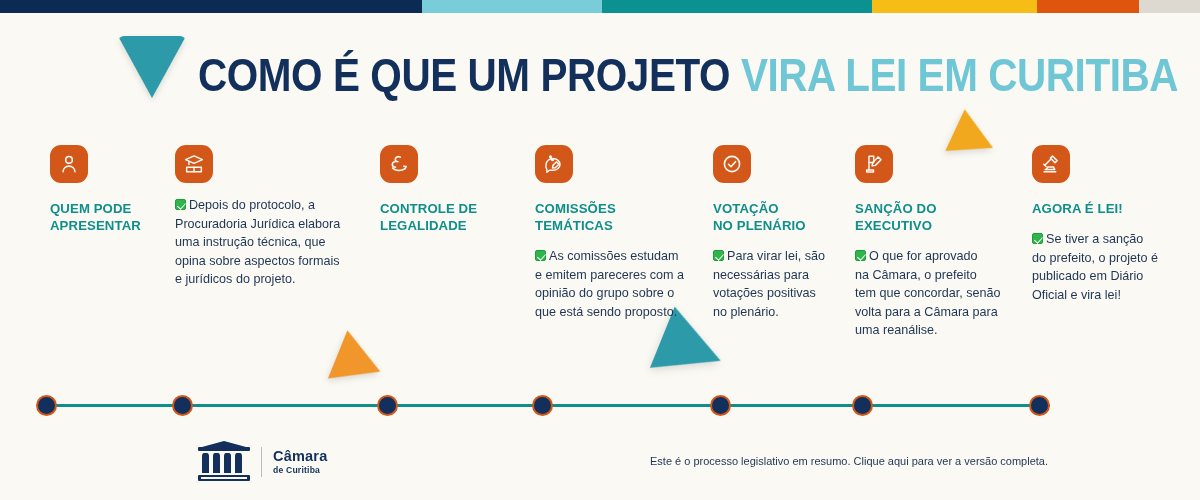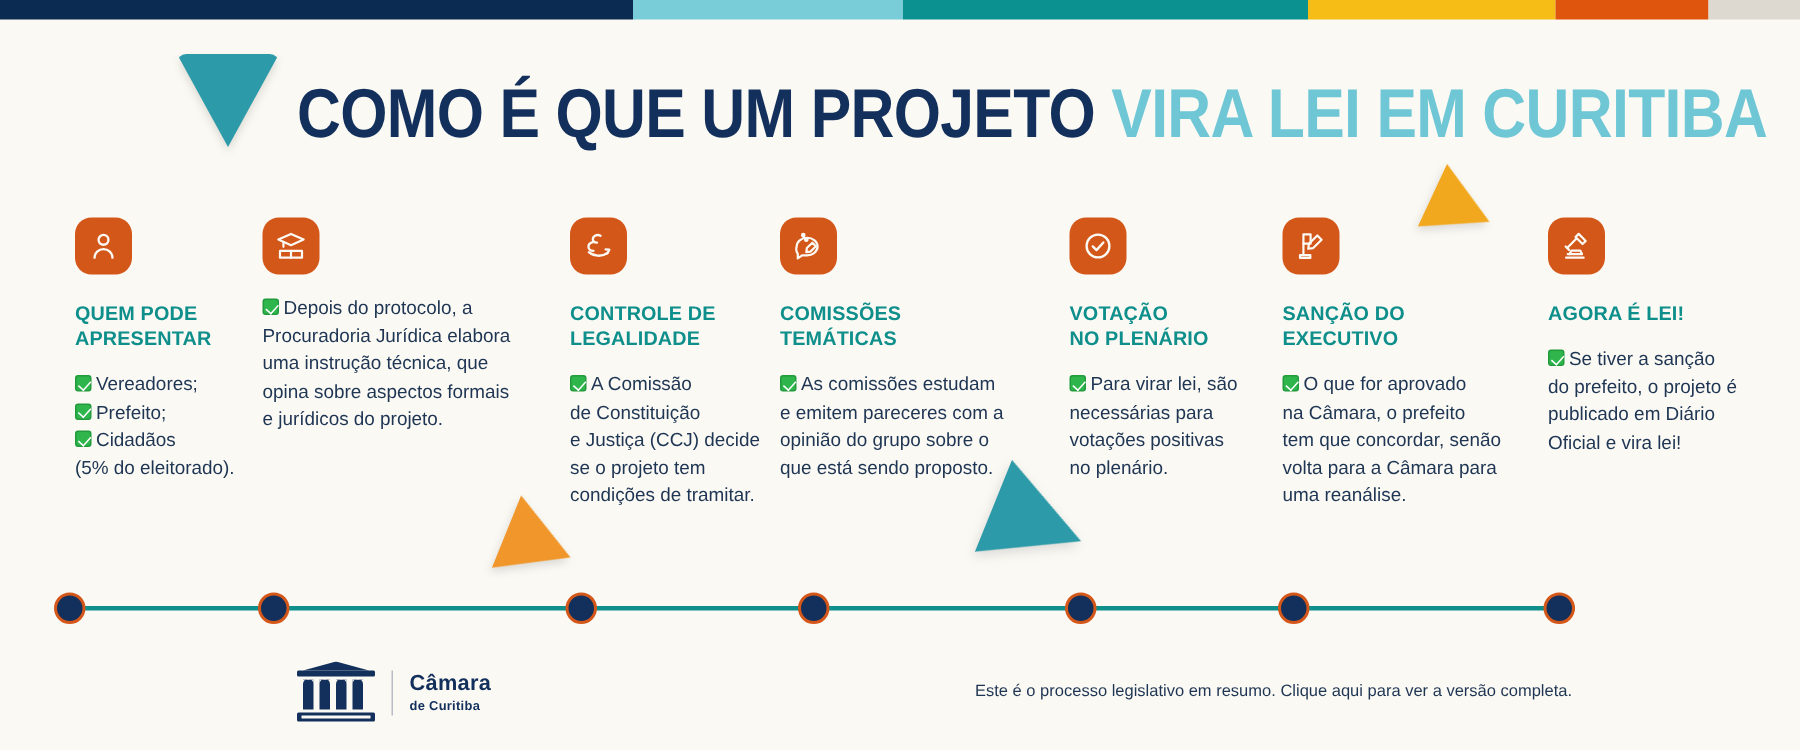--- a/index.html
+++ b/index.html
@@ -208,26 +208,20 @@
   <div id="steps">
       <div class="step" style="left: 50px; width: 130px;">
         <div class="step-icon">
           <svg width="22" height="22" viewBox="0 0 24 24" fill="none" stroke="#fbf9f4" stroke-width="1.7" stroke-linecap="round" stroke-linejoin="round">
             <circle cx="12" cy="7.5" r="3.6"></circle>
             <path d="M5.5 20.5c0-3.6 2.9-6.2 6.5-6.2s6.5 2.6 6.5 6.2"></path>
           </svg>
         </div>
         <div class="step-title">QUEM PODE
 APRESENTAR</div>
-        <div class="step-body">
-          <span class="line"><span class="chk"></span><span>Vereadores;</span></span>
-          <span class="line"><span class="chk"></span><span>Prefeito;</span></span>
-          <span class="line"><span class="chk"></span><span>Cidadãos</span></span>
-          <span class="line"><span>(5% do eleitorado).</span></span>
-        </div>
       </div>
       <div class="step" style="left: 175px; width: 185px;">
         <div class="step-icon">
           <svg width="22" height="22" viewBox="0 0 24 24" fill="none" stroke="#fbf9f4" stroke-width="1.6" stroke-linecap="round" stroke-linejoin="round">
             <path d="M12 3.2 2.8 7.3 12 11.4l9.2-4.1z"></path>
             <path d="M6.5 9.2v3.4"></path>
             <path d="M4 15.5h16v5H4z"></path>
             <path d="M12 15.5v5"></path>
           </svg>
         </div>
@@ -243,29 +237,22 @@
         <div class="step-icon">
           <svg width="22" height="22" viewBox="0 0 24 24" fill="none" stroke="#fbf9f4" stroke-width="1.7" stroke-linecap="round" stroke-linejoin="round">
             <path d="M13.5 4.5c-2.6-1.4-5.6.3-5.6 2.6 0 1.7 1.6 2.4 3 2.4"></path>
             <path d="M8 9.2c-2.2.4-3.3 1.9-3.3 3.3 0 1.9 1.8 3 3.6 3"></path>
             <path d="M5 16.5c3.2 3 9.2 3.6 13.6.6"></path>
             <path d="M18.6 17.1l1.3-2.4-2.7-.2"></path>
           </svg>
         </div>
         <div class="step-title">CONTROLE DE
 LEGALIDADE</div>
-        <div class="step-body">
-          <span class="line"><span class="chk"></span><span>A Comissão</span></span>
-          <span class="line"><span>de Constituição</span></span>
-          <span class="line"><span>e Justiça (CCJ) decide</span></span>
-          <span class="line"><span>se o projeto tem</span></span>
-          <span class="line"><span>condições de tramitar.</span></span>
-        </div>
-      </div>
-      <div class="step" style="left: 520px; width: 160px;">
+      </div>
+      <div class="step" style="left: 535px; width: 160px;">
         <div class="step-icon">
           <svg width="22" height="22" viewBox="0 0 24 24" fill="none" stroke="#fbf9f4" stroke-width="1.6" stroke-linecap="round" stroke-linejoin="round">
             <path d="M3.4 12.4a7.6 6.4 0 0 1 15.2 0 7.6 6.4 0 0 1-7.6 6.4H7.3L4.2 21v-3.2a6.2 6.2 0 0 1-.8-5.4z"></path>
             <path d="M8 4.5l1.5 2.4"></path>
             <circle cx="8.2" cy="4.1" r=".9"></circle>
             <circle cx="10.4" cy="7.4" r=".9"></circle>
             <path d="M14.8 9.6l2.6 2.6-4 3.9-3 .4.4-3z"></path>
           </svg>
         </div>
         <div class="step-title">COMISSÕES

